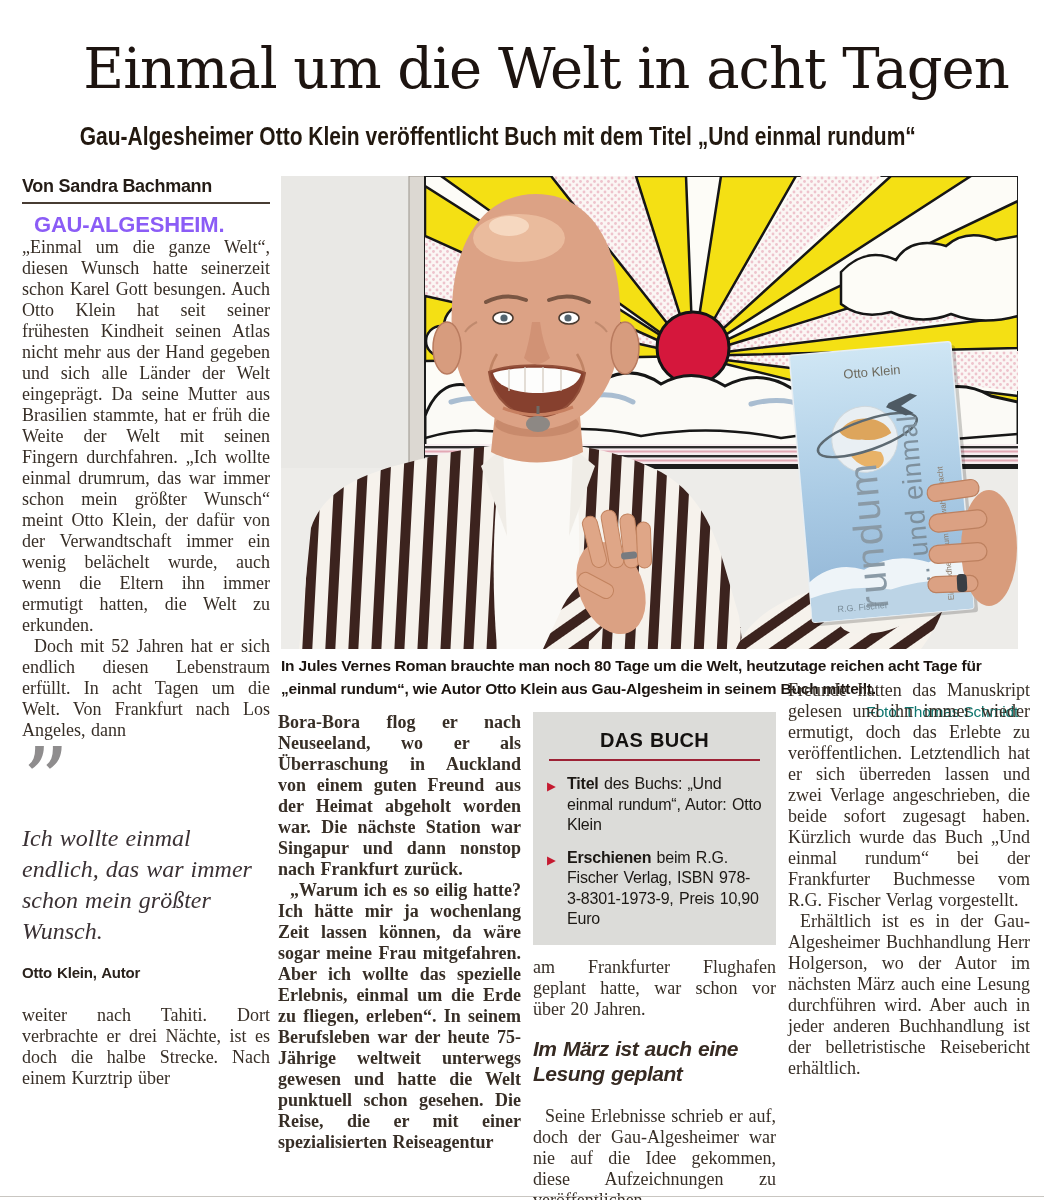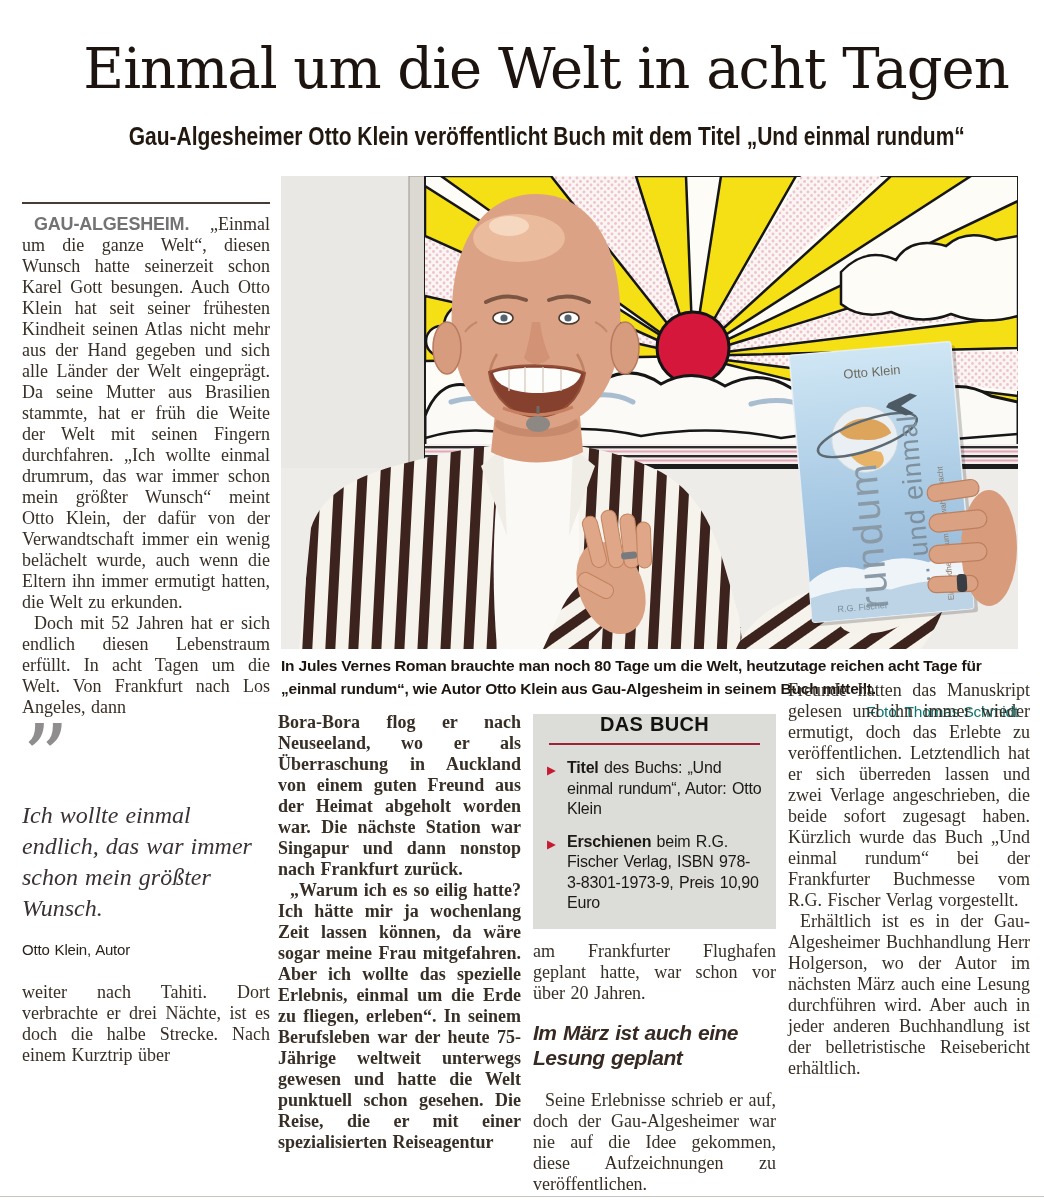--- a/index.html
+++ b/index.html
@@ -2,60 +2,60 @@
 <html lang="de"><head>
 <meta charset="utf-8">
 <style>
   html,body{margin:0;padding:0;background:#f2f2f2;}
   #page{position:relative;width:1044px;height:1200px;background:#ffffff;margin:0 auto;overflow:hidden;
         font-family:"Liberation Serif",serif;color:#372e26;}
   
   .headline{position:absolute;left:0;top:38px;width:100%;text-align:center;
             font-family:"DejaVu Serif",serif;font-weight:normal;font-size:56px;line-height:1.12;
             color:#1d1410;letter-spacing:-1px;margin:0;padding-left:24px;}
-  .subheadline{position:absolute;left:0;top:122px;width:100%;text-align:right;margin:0;}
+  .subheadline{position:absolute;left:0;top:122px;width:100%;text-align:left;margin:0;}
   .subheadline>span{display:inline-block;transform:scaleX(.84);transform-origin:center top;
             font-family:"Liberation Sans",sans-serif;font-weight:bold;font-size:25px;color:#22180f;}
   
   .byline{position:absolute;left:22px;top:176px;width:248px;
           font-family:"Liberation Sans",sans-serif;font-weight:bold;font-size:18px;color:#241c16;
           letter-spacing:-.3px;}
   .byline-rule{position:absolute;left:22px;top:202px;width:248px;height:2px;background:#473c33;}
   
   .col{position:absolute;width:248px;font-size:18px;line-height:21px;text-align:justify;
        hyphens:auto;-webkit-hyphens:auto;word-spacing:.06em;}
   #col1{left:22px;top:214px;}
   #col2{left:278px;top:712px;width:243px;font-weight:bold;}
   #col3{left:533px;top:712px;width:243px;}
   #col4{left:788px;top:680px;width:242px;}
   .col p{margin:0;}
-  .lead-in{font-family:"Liberation Sans",sans-serif;font-weight:bold;font-size:18px;
-           letter-spacing:-.2px;color:#737373;}
+  .lead-in{font-family:"Liberation Sans",sans-serif;font-weight:bold;font-size:22px;
+           letter-spacing:-.2px;color:#8b5cf6;}
   .indent{text-indent:12px;}
   .subhead{font-family:"Liberation Sans",sans-serif;font-weight:bold;font-size:21px;line-height:25px;
            color:#362a22;letter-spacing:-.5px;text-align:left;margin:0;}
   #subhead1{margin-top:42px;margin-bottom:12px;}
   #subhead2{margin-top:16px;margin-bottom:20px;font-style:italic;}
   
   .pullquote{margin-top:14px;}
   .quote-mark{font-family:"DejaVu Serif",serif;font-size:92px;line-height:.58;color:#8f8d8e;
               display:block;height:52px;overflow:visible;}
   .quote-text{font-style:italic;font-size:24px;line-height:31px;color:#3a3134;text-align:left;
               margin-top:16px !important;}
-  .quote-attribution{font-family:"Liberation Sans",sans-serif;font-weight:normal;font-size:15px;
+  .quote-attribution{font-family:"Liberation Sans",sans-serif;font-weight:bold;font-size:15px;
               color:#2a221c;letter-spacing:-.2px;margin-top:15px !important;text-align:left;}
   #para2cont{margin-top:22px;}
   
   .photo{position:absolute;left:281px;top:176px;width:737px;height:473px;}
   .caption{position:absolute;left:281px;top:654px;width:737px;
            font-family:"Liberation Sans",sans-serif;font-weight:bold;font-size:15.5px;line-height:23px;
            color:#1c1510;text-align:left;letter-spacing:-.2px;}
   .credit{float:right;font-weight:normal;color:#0f766e;margin-left:14px;}
   
-  .infobox{background:#dcdcd9;padding:0 14px 13px;font-family:"Liberation Sans",sans-serif;
+  .infobox{background:#dcdcd9;padding:16px 14px 13px;font-family:"Liberation Sans",sans-serif;
            text-align:left;}
   .infobox-title{font-weight:bold;font-size:20px;letter-spacing:.3px;color:#141210;text-align:center;
            margin:2px 0 8px 0;}
   .infobox-rule{height:2px;background:#9d2235;margin:0 2px 13px 2px;}
   .infobox-item{position:relative;padding-left:20px;font-size:16px;line-height:20.5px;color:#1c1814;
            margin-bottom:12px;letter-spacing:-.2px;}
   .infobox-item:last-child{margin-bottom:2px;}
   .infobox-item .tri{position:absolute;left:0;top:2px;font-size:11.5px;color:#c51a30;}
   .infobox-item b{font-weight:bold;}
   #para5{margin-top:12px;}
@@ -65,20 +65,21 @@
 </head>
 <body>
 
 <div id="page">
 
   <h1 class="headline">Einmal um die Welt in acht Tagen</h1>
   <div class="subheadline">
     <span>Gau-Algesheimer Otto Klein veröffentlicht Buch mit dem Titel „Und einmal rundum“</span>
   </div>
 
+  <div class="byline">Von Sandra Bachmann</div>
   <div class="byline-rule"></div>
 
   <div class="col" id="col1">
     <p class="indent"><span class="lead-in">GAU-ALGESHEIM.</span>
       <span>„Einmal um die ganze Welt“, diesen Wunsch hatte seinerzeit schon Karel Gott besungen. Auch Otto Klein hat seit seiner frühesten Kindheit seinen Atlas nicht mehr aus der Hand gegeben und sich alle Länder der Welt eingeprägt. Da seine Mutter aus Brasilien stammte, hat er früh die Weite der Welt mit seinen Fingern durchfahren. „Ich wollte einmal drumrum, das war immer schon mein größter Wunsch“ meint Otto Klein, der dafür von der Verwandtschaft immer ein wenig belächelt wurde, auch wenn die Eltern ihn immer ermutigt hatten, die Welt zu erkunden.</span></p>
 
 
     <p class="indent">Doch mit 52 Jahren hat er sich endlich diesen Lebenstraum erfüllt. In acht Tagen um die Welt. Von Frankfurt nach Los Angeles, dann</p>
 
     <div class="pullquote">

